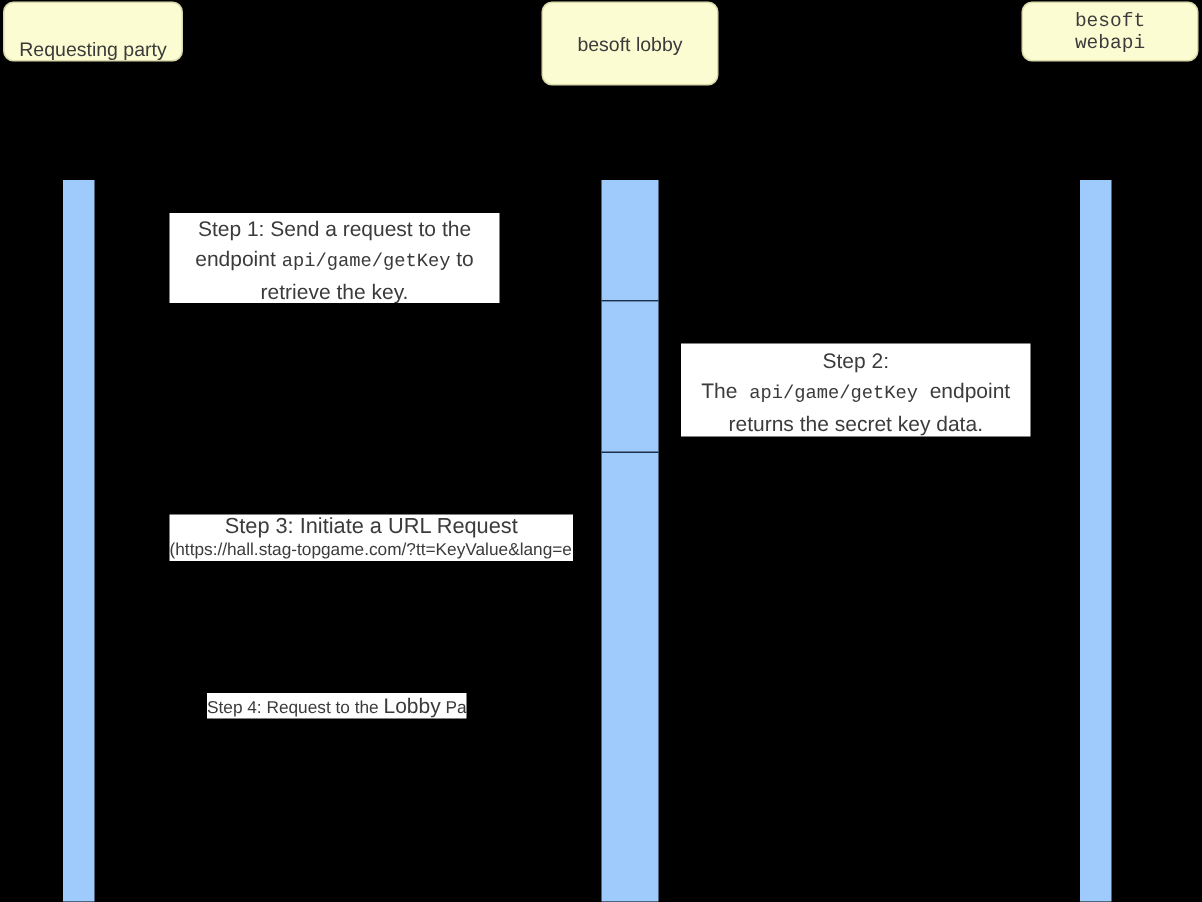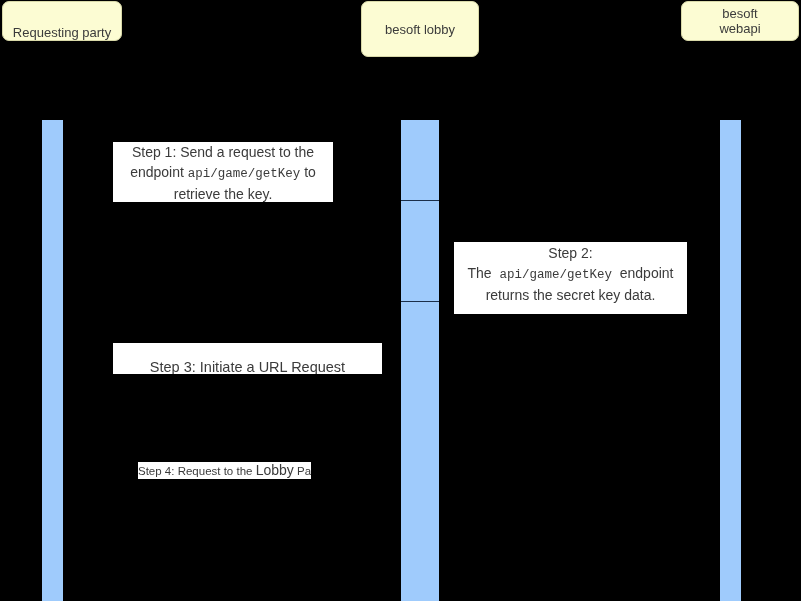--- a/index.html
+++ b/index.html
@@ -33,21 +33,21 @@
     justify-content: center;
     text-align: center;
     font-size: 13px;
     line-height: 15px;
     color: #3b3b3b;
     box-sizing: border-box;
     white-space: pre-line;
   }
   #p-requesting { left: 2px;   top: 1px;  width: 120px; height: 40px; align-items: flex-end; }
   #p-lobby      { left: 361px; top: 1px;  width: 118px; height: 56px; }
-  #p-webapi     { left: 681px; top: 1px;  width: 118px; height: 40px; }
+  #p-webapi     { left: 681px; top: 1px;  width: 118px; height: 40px; font-family: Liberation Mono, monospace; }
 
   
   .activation {
     position: absolute;
     background: #9fcbfc;
     box-sizing: border-box;
   }
   .activation.seg-bottom { border-bottom: 1px solid #1b2f4a; }
 
   #act-requesting { left: 42px;  top: 120px; width: 21px; height: 481px; }
@@ -75,30 +75,30 @@
     margin-top: 25px;
   }
 
   #msg-step1 {
     left: 113px; top: 142px; width: 220px; height: 60px;
     font-size: 14px;
     line-height: 20px;
     padding-top: 0px;
   }
   #msg-step2 {
-    left: 454px; top: 242px; width: 233px; height: 72px;
+    left: 454px; top: 229px; width: 233px; height: 62px;
     font-size: 14px;
     line-height: 20px;
     padding-top: 1px;
   }
   #msg-step3 {
     left: 113px; top: 343px; width: 269px; height: 31px;
     line-height: 16px;
   }
-  #msg-step3 .t1 { font-size: 14.5px; display: block; margin-top: 16px; }
+  #msg-step3 .t1 { font-size: 14.5px; display: block; }
   #msg-step3 .t2 { font-size: 11.5px; display: block; }
 
   #msg-step4 {
     left: 138px; top: 462px; width: 173px; height: 17px;
     font-size: 11.5px;
     line-height: 17px;
   }
   #msg-step4 .big {
     font-size: 14px;
   }

